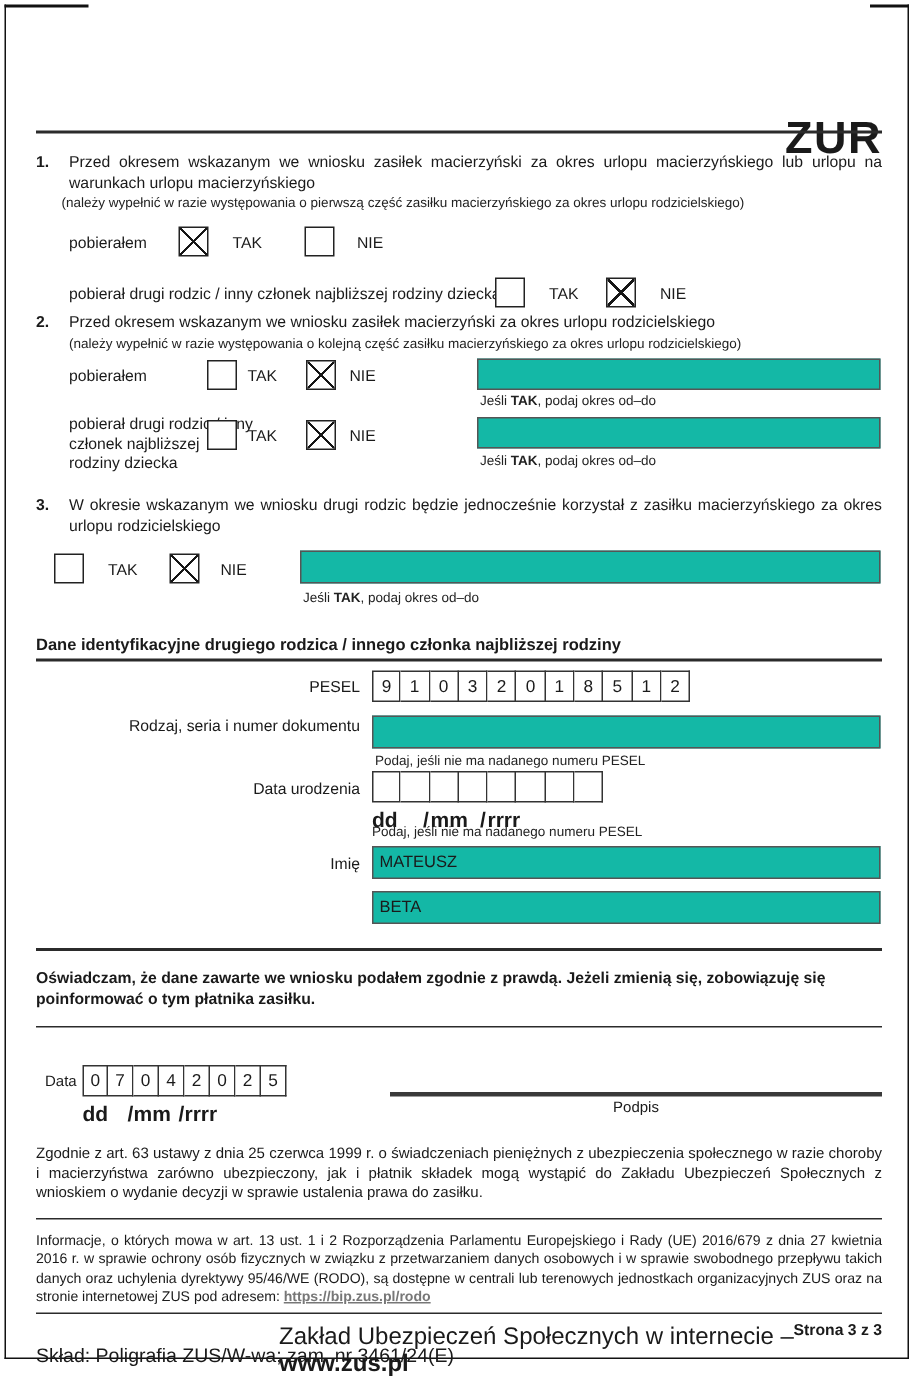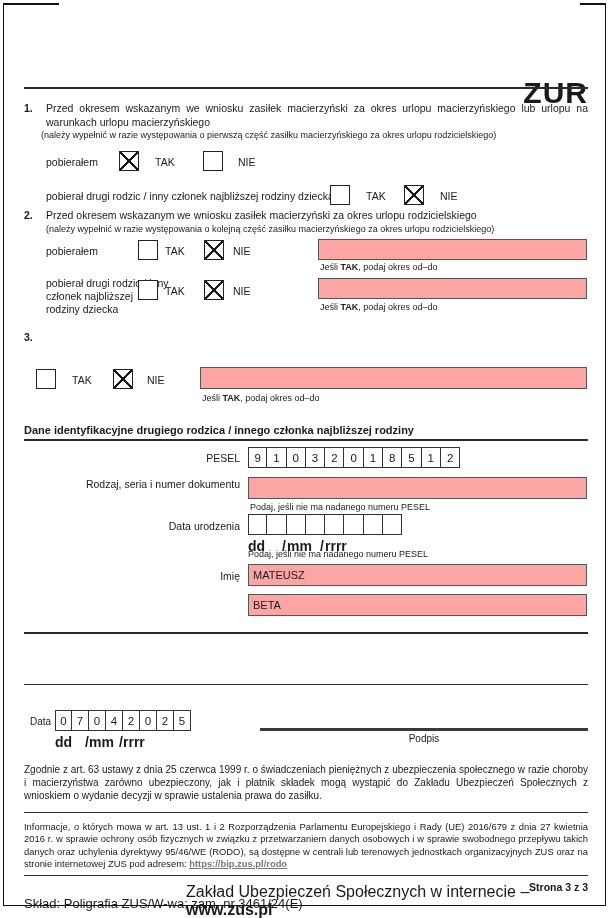--- a/index.html
+++ b/index.html
@@ -27,21 +27,21 @@
   .qhint  { position: absolute; font-size: 9px; color: #222; }
   .flabel { position: absolute; font-size: 10.5px; }
 
   .cb { position: absolute; width: 20px; height: 20px; border: 1.6px solid #222; background: #fff; }
   .cb[data-checked="true"] {
     background-image:
       linear-gradient(to top right,   transparent 46.5%, #161616 46.5%, #161616 53.5%, transparent 53.5%),
       linear-gradient(to bottom right,transparent 46.5%, #161616 46.5%, #161616 53.5%, transparent 53.5%);
   }
 
-  .inputbox { position: absolute; border: 1.5px solid #555; background: #fca5a5;
+  .inputbox { position: absolute; border: 1.5px solid #555; background: #14b8a6;
               display: flex; align-items: center; padding-left: 4px; font-size: 11px; }
 
   .secthead { position: absolute; left: 24px; font-size: 11px; font-weight: bold; }
 
   .rlabel { position: absolute; left: 24px; width: 216px; text-align: right; font-size: 10.5px; line-height: 13px; }
 
   .cells { position: absolute; display: flex; }
   .cell  { width: 19.3px; height: 21px; border: 1.5px solid #333; border-left: none;
            display: flex; align-items: center; justify-content: center;
            font-size: 11.5px; background: #fff; }
@@ -111,20 +111,21 @@
   <div class="cb" style="left:138px;top:280px" data-checked="false"></div>
   <div class="flabel" style="left:165px;top:285px">TAK</div>
   <div class="cb" style="left:204px;top:280px" data-checked="true"></div>
   <div class="flabel" style="left:233px;top:285px">NIE</div>
   <div class="inputbox" style="left:318px;top:278px;width:269px;height:21px"></div>
   <div class="qhint" style="left:320px;top:302px">
     <span>Jeśli </span><b>TAK</b><span>, podaj okres od–do</span>
   </div>
 
   <div class="qnum" style="top:331px">3.</div>
+  <div class="qtext" style="top:331px">W okresie wskazanym we wniosku drugi rodzic będzie jednocześnie korzystał z zasiłku macierzyńskiego za okres urlopu rodzicielskiego</div>
 
   <div class="cb" style="left:36px;top:369px" data-checked="false"></div>
   <div class="flabel" style="left:72px;top:374px">TAK</div>
   <div class="cb" style="left:113px;top:369px" data-checked="true"></div>
   <div class="flabel" style="left:147px;top:374px">NIE</div>
   <div class="inputbox" style="left:200px;top:367px;width:387px;height:22px"></div>
   <div class="qhint" style="left:202px;top:393px">
     <span>Jeśli </span><b>TAK</b><span>, podaj okres od–do</span>
   </div>
 
@@ -169,20 +170,21 @@
   <div class="fmt" style="left:320px;top:538px;width:9px">/</div>
   <div class="fmt" style="left:325px;top:538px;width:77px">rrrr</div>
   <div class="qhint" style="left:248px;top:549px">Podaj, jeśli nie ma nadanego numeru PESEL</div>
 
   <div class="rlabel" style="top:570px">Imię</div>
   <div class="inputbox" style="left:248px;top:564px;width:339px;height:22px">MATEUSZ</div>
 
   <div class="inputbox" style="left:248px;top:594px;width:339px;height:22px">BETA</div>
 
   <div class="hr" style="top:632px;height:1.5px"></div>
+  <div class="statement" style="top:645px">Oświadczam, że dane zawarte we wniosku podałem zgodnie z prawdą. Jeżeli zmienią się, zobowiązuję się poinformować o tym płatnika zasiłku.</div>
   <div class="hr" style="top:684px;height:1px"></div>
 
   <div class="flabel" style="left:30px;top:716px;font-size:10px">Data</div>
   <div class="cells small" style="left:55px;top:710px">
     <div class="cell">0</div>
     <div class="cell">7</div>
     <div class="cell">0</div>
     <div class="cell">4</div>
     <div class="cell">2</div>
     <div class="cell">0</div>

